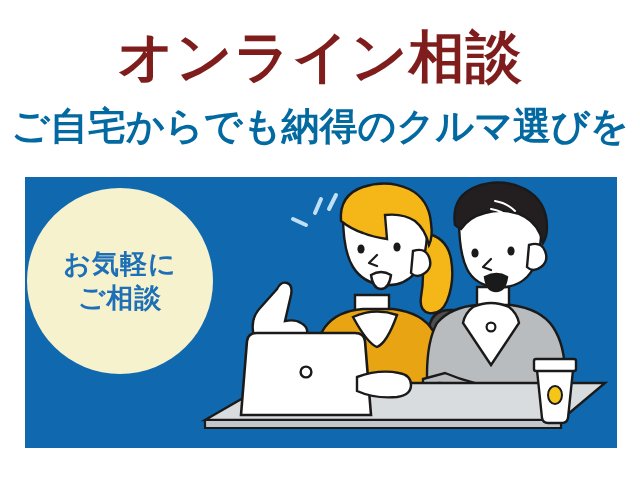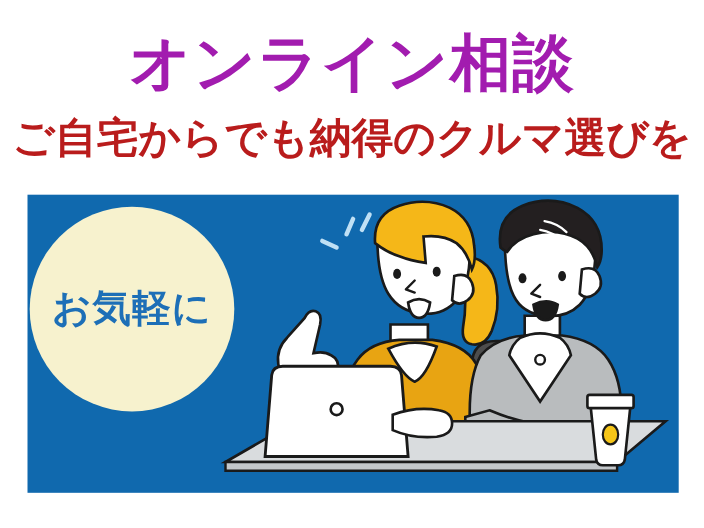--- a/index.html
+++ b/index.html
@@ -30,34 +30,34 @@
   }
   .headline {
     position: absolute;
     left: 0;
     top: 26px;
     width: 640px;
     text-align: center;
     font-size: 56px;
     line-height: 62px;
     font-weight: bold;
-    color: #a21caf;
+    color: #7f1d1d;
     letter-spacing: 1px;
     white-space: nowrap;
   }
   .subhead {
     position: absolute;
     left: 0;
     top: 103px;
     width: 640px;
     text-align: center;
     font-size: 38px;
     line-height: 46px;
     font-weight: bold;
-    color: #b91c1c;
+    color: #0369a1;
     letter-spacing: 0px;
     white-space: nowrap;
   }
 
   
   .panel {
     position: absolute;
     left: 25px;
     top: 177px;
     width: 592px;
@@ -82,21 +82,21 @@
     border-radius: 50%;
     background: #F7F2CE;
     display: flex;
     flex-direction: column;
     align-items: center;
     justify-content: center;
   }
   .badge-line {
     color: #1D6FB7;
     font-weight: bold;
-    font-size: 35px;
+    font-size: 27px;
     line-height: 34px;
     letter-spacing: 1px;
     white-space: nowrap;
   }
 </style>
 </head>
 <body>
 
 <div class="banner">
 
@@ -190,16 +190,17 @@
 
       <path d="M332 200 q22 -8 42 -4 q12 2 12 12 q0 10 -14 12 q-22 2 -40 -6 z" fill="#FFFFFF" stroke="#1A1A1A" stroke-width="2.4"></path>
 
       <path d="M512 193 l36 0 l-5 48 q-1 5 -6 5 l-14 0 q-5 0 -6 -5 z" fill="#FFFFFF" stroke="#1A1A1A" stroke-width="2.4"></path>
       <rect x="509" y="182" width="42" height="12" rx="2" fill="#FFFFFF" stroke="#1A1A1A" stroke-width="2.4"></rect>
       <ellipse cx="530" cy="218" rx="7" ry="9" fill="#F5C518" stroke="#1A1A1A" stroke-width="2"></ellipse>
     </svg>
 
     <div class="badge">
       <div class="badge-line">お気軽に</div>
+      <div class="badge-line">ご相談</div>
     </div>
 
   </div>
 </div>
 
 </body></html>

